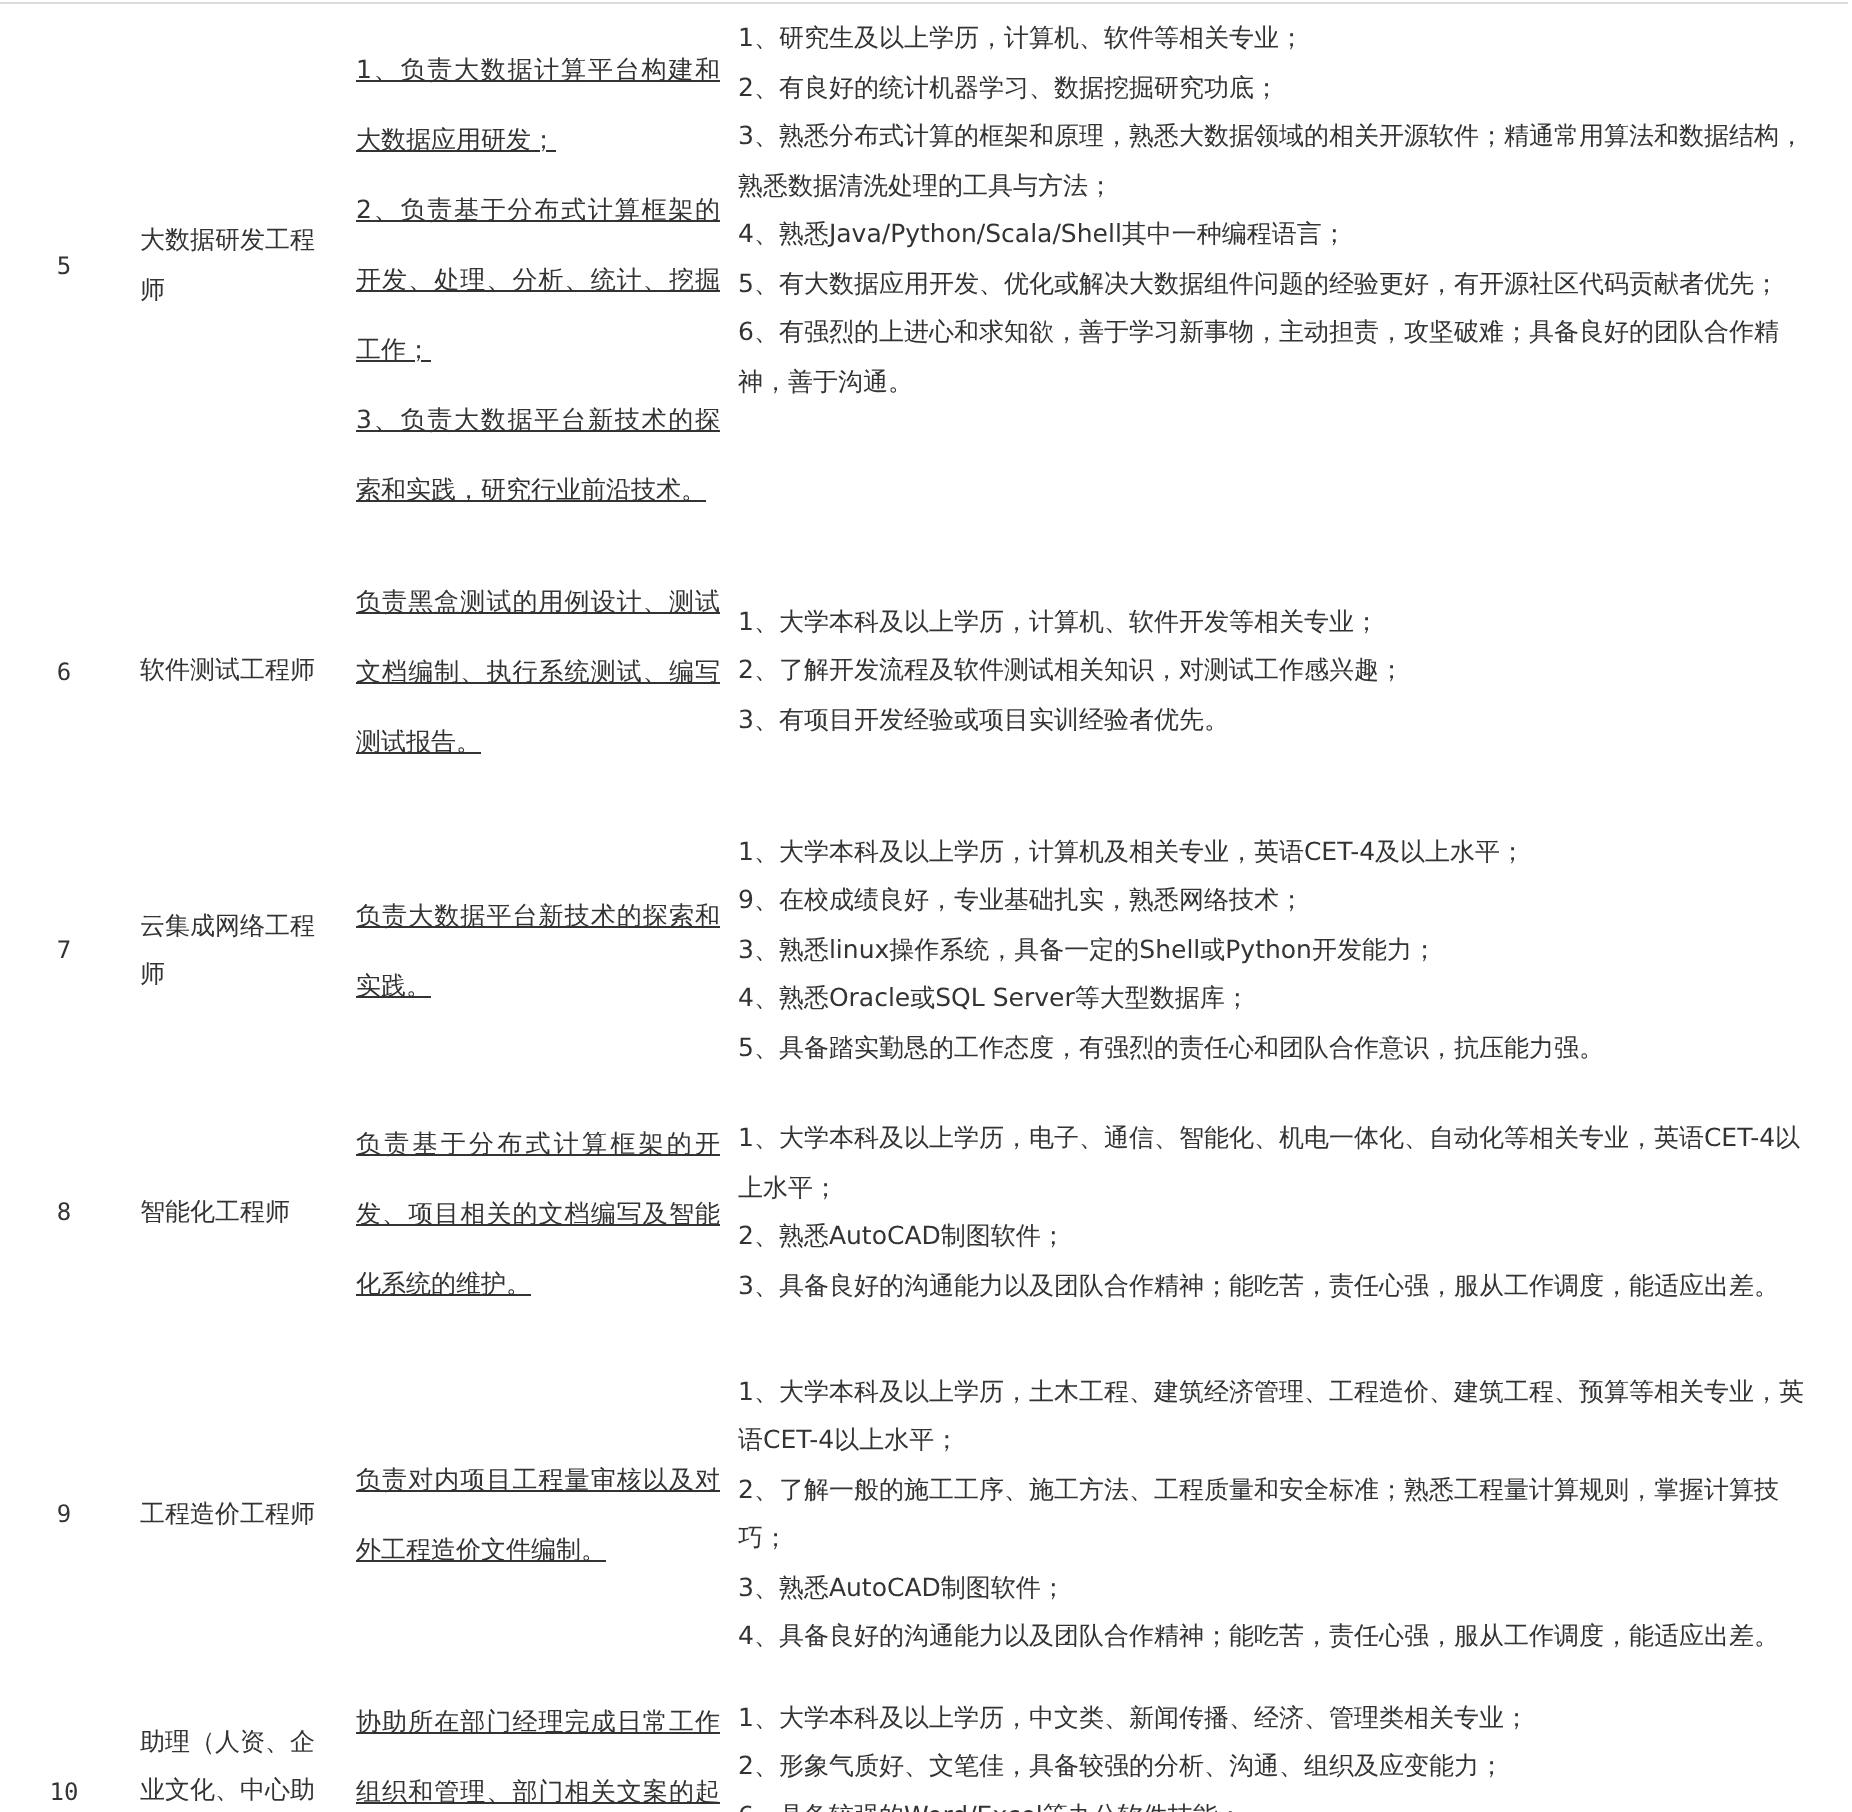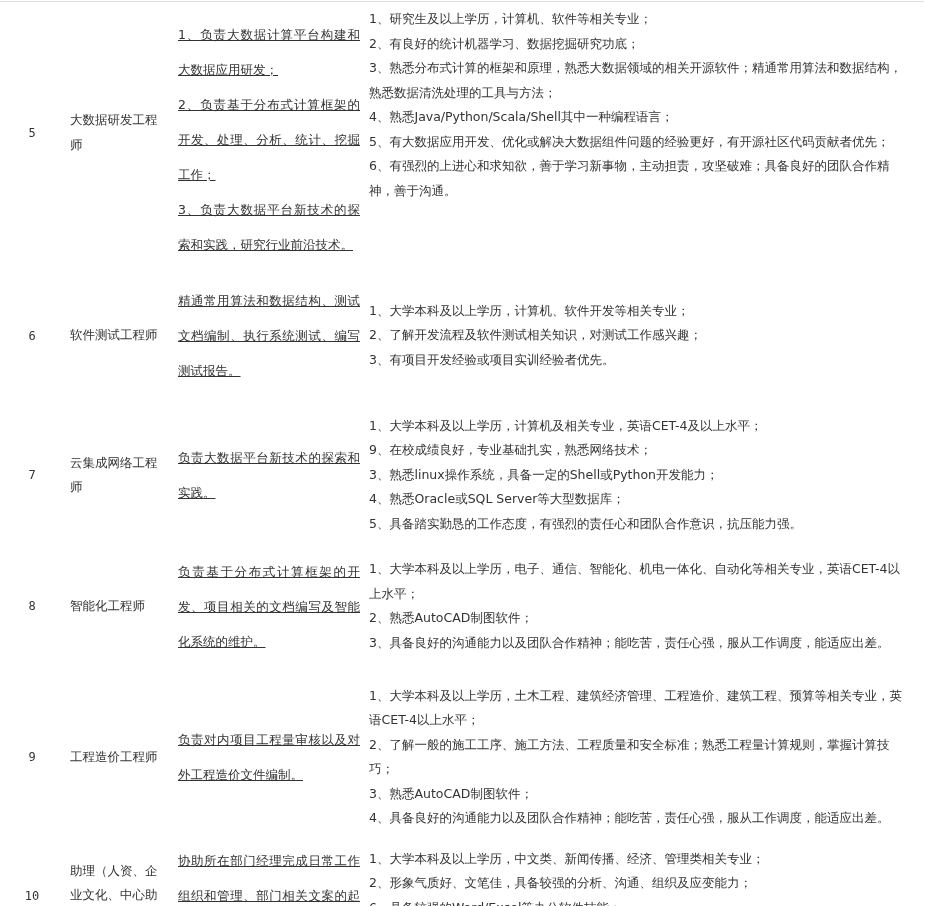--- a/index.html
+++ b/index.html
@@ -104,21 +104,21 @@
         <span class="req-item">4、熟悉Java/Python/Scala/Shell其中一种编程语言；</span>
         <span class="req-item">5、有大数据应用开发、优化或解决大数据组件问题的经验更好，有开源社区代码贡献者优先；</span>
         <span class="req-item">6、有强烈的上进心和求知欲，善于学习新事物，主动担责，攻坚破难；具备良好的团队合作精神，善于沟通。</span>
       </td>
     </tr>
 
     <tr class="row-6">
       <td class="cell-no">6</td>
       <td class="cell-title">软件测试工程师</td>
       <td class="cell-duty">
-        <span class="req-item">精通常用算法和数据结构、测试文档编制、执行系统测试、编写测试报告。</span>
+        <span class="req-item">负责黑盒测试的用例设计、测试文档编制、执行系统测试、编写测试报告。</span>
       </td>
       <td class="cell-req">
         <span class="req-item">1、大学本科及以上学历，计算机、软件开发等相关专业；</span>
         <span class="req-item">2、了解开发流程及软件测试相关知识，对测试工作感兴趣；</span>
         <span class="req-item">3、有项目开发经验或项目实训经验者优先。</span>
       </td>
     </tr>
 
     <tr class="row-7">
       <td class="cell-no">7</td>

